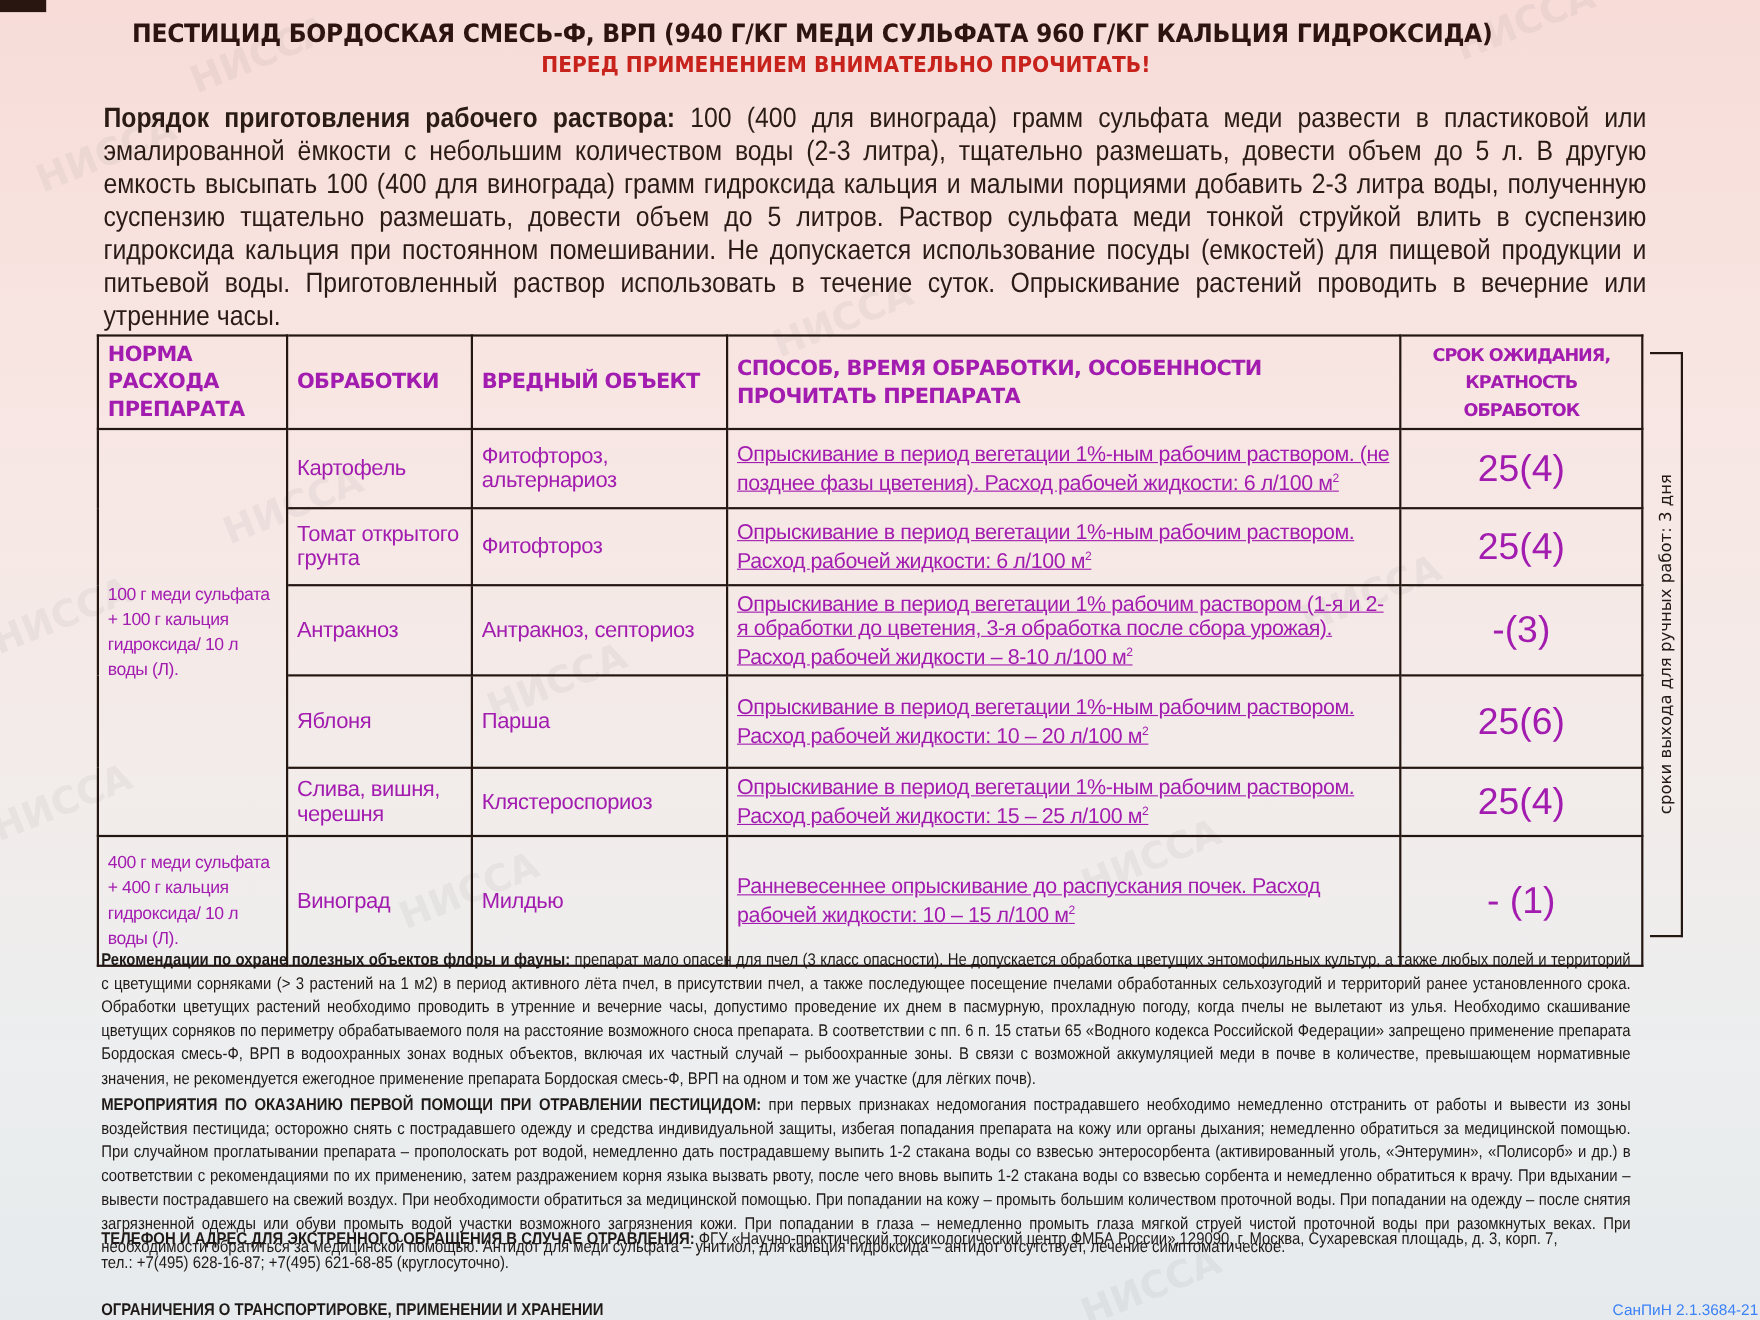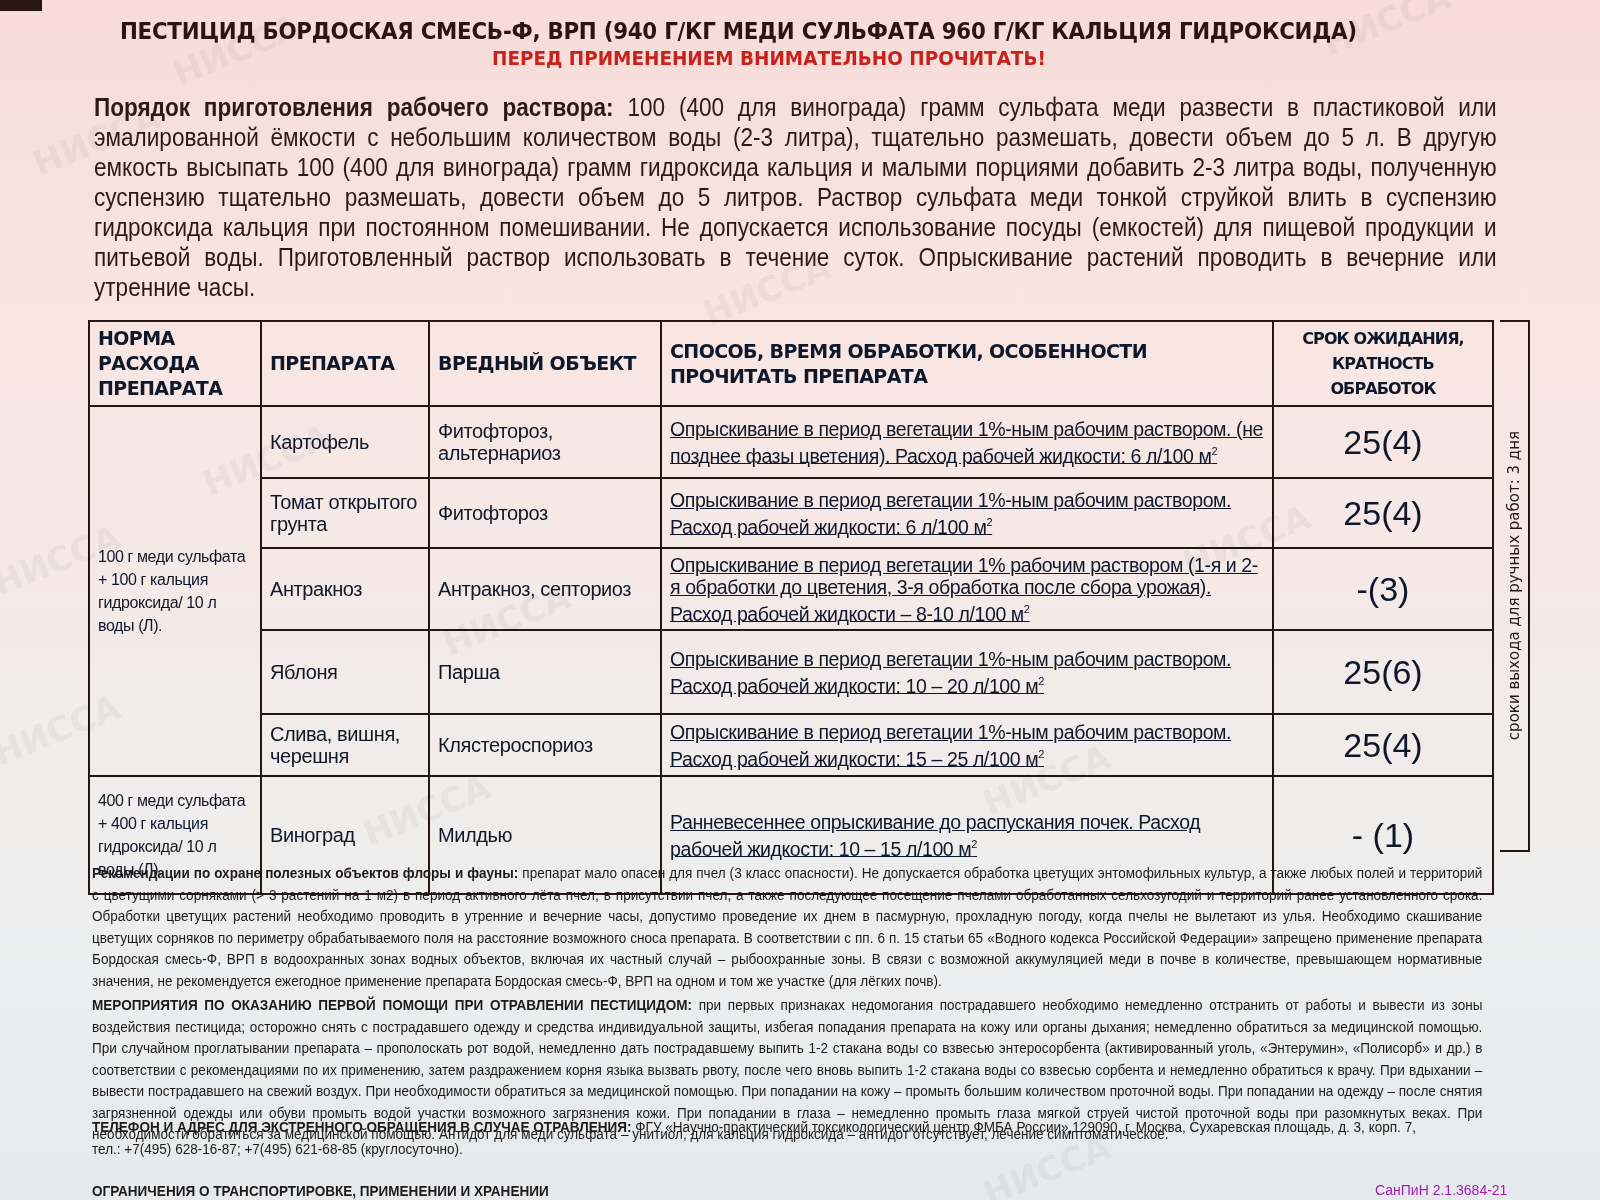--- a/index.html
+++ b/index.html
@@ -23,23 +23,23 @@
   }
   .prep {
     position: absolute; left: 94px; top: 92px; width: 1450px;
     font-family: "Liberation Sans", sans-serif; font-size: 25.5px; line-height: 30px;
     color: #2a1b17; text-align: justify; transform: scaleX(0.885); transform-origin: left top;
     width: 1585px;
   }
   .prep b { font-weight: bold; }
 
   table.reg {
-    position: absolute; left: 88px; top: 320px; width: 1404px;
+    position: absolute; left: 88px; top: 304px; width: 1404px;
     border-collapse: collapse; table-layout: fixed;
-    font-family: "Liberation Sans", sans-serif; color: #0f172a;
+    font-family: "Liberation Sans", sans-serif; color: #a21caf;
   }
   table.reg td, table.reg th { border: 2px solid #241611; vertical-align: middle; padding: 4px 8px; }
   table.reg th {
     text-align: left; font-weight: bold; font-size: 19px; line-height: 25px; height: 64px;
     font-family: "DejaVu Sans", sans-serif; letter-spacing: -0.6px;
   }
   table.reg th.c5 { font-size: 16px; text-align: center; letter-spacing: -0.9px; margin-left: 36px; }
   table.reg td { font-size: 20px; line-height: 22px; letter-spacing: -0.4px; }
   table.reg td.rate { font-size: 16px; line-height: 23px; vertical-align: middle; }
   table.reg td.method { font-size: 19.5px; line-height: 22px; text-decoration: underline; }
@@ -59,21 +59,21 @@
   .small {
     position: absolute; left: 92px; width: 1580px;
     font-family: "Liberation Sans", sans-serif; font-size: 15.4px; line-height: 21.5px;
     color: #1f1a18; transform: scaleX(0.88); transform-origin: left top; text-align: justify;
   }
   .small b { font-weight: bold; }
   .flora { top: 862px; }
   .firstaid { top: 994px; }
   .phone { top: 1116px; }
   .limits { top: 1180px; font-weight: bold; }
-  .sanpin { position: absolute; left: 1375px; top: 1182px; font-size: 14px; color: #a21caf; text-align: center; }
+  .sanpin { position: absolute; left: 1466px; top: 1182px; font-size: 14px; color: #3b82f6; text-align: center; }
 
   .watermark {
     position: absolute; font-family: "DejaVu Sans", sans-serif; font-weight: bold; font-size: 34px;
     color: rgba(120,110,110,0.08); transform: rotate(-22deg); white-space: nowrap; pointer-events: none;
   }
 </style>
 </head>
 <body>
 
 <div class="corner-block"></div>
@@ -102,21 +102,21 @@
   <colgroup>
     <col style="width:172px">
     <col style="width:168px">
     <col style="width:232px">
     <col style="width:612px">
     <col style="width:220px">
   </colgroup>
   <thead>
     <tr>
       <th>НОРМА РАСХОДА ПРЕПАРАТА</th>
-      <th>ПРЕПАРАТА</th>
+      <th>ОБРАБОТКИ</th>
       <th>ВРЕДНЫЙ ОБЪЕКТ</th>
       <th>СПОСОБ, ВРЕМЯ ОБРАБОТКИ, ОСОБЕННОСТИ ПРОЧИТАТЬ ПРЕПАРАТА</th>
       <th class="c5">СРОК ОЖИДАНИЯ, КРАТНОСТЬ ОБРАБОТОК</th>
     </tr>
   </thead>
   <tbody>
     <tr style="height:72px">
       <td class="rate" rowspan="5">100 г меди сульфата + 100 г кальция гидроксида/ 10 л воды (Л).</td>
       <td>Картофель</td>
       <td>Фитофтороз, альтернариоз</td>

